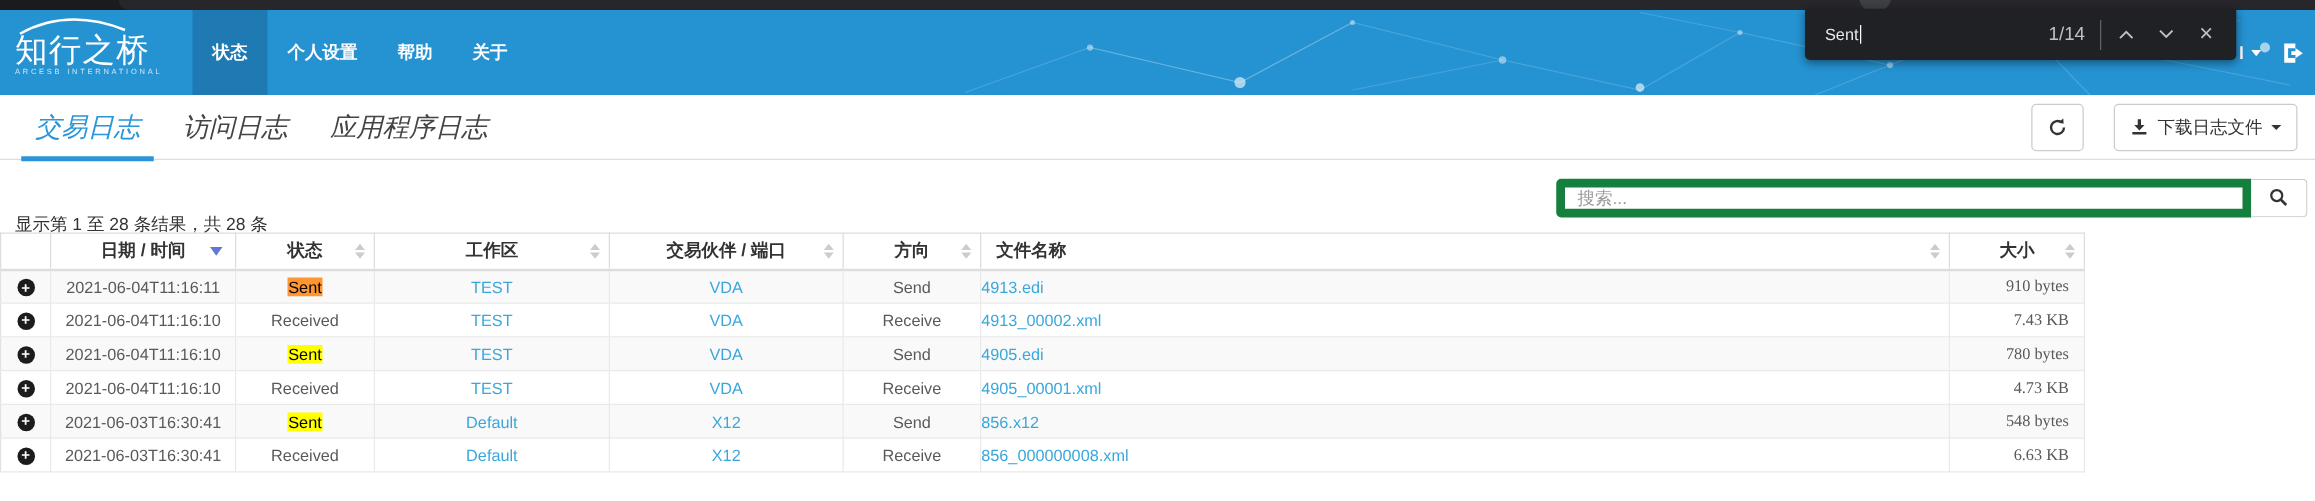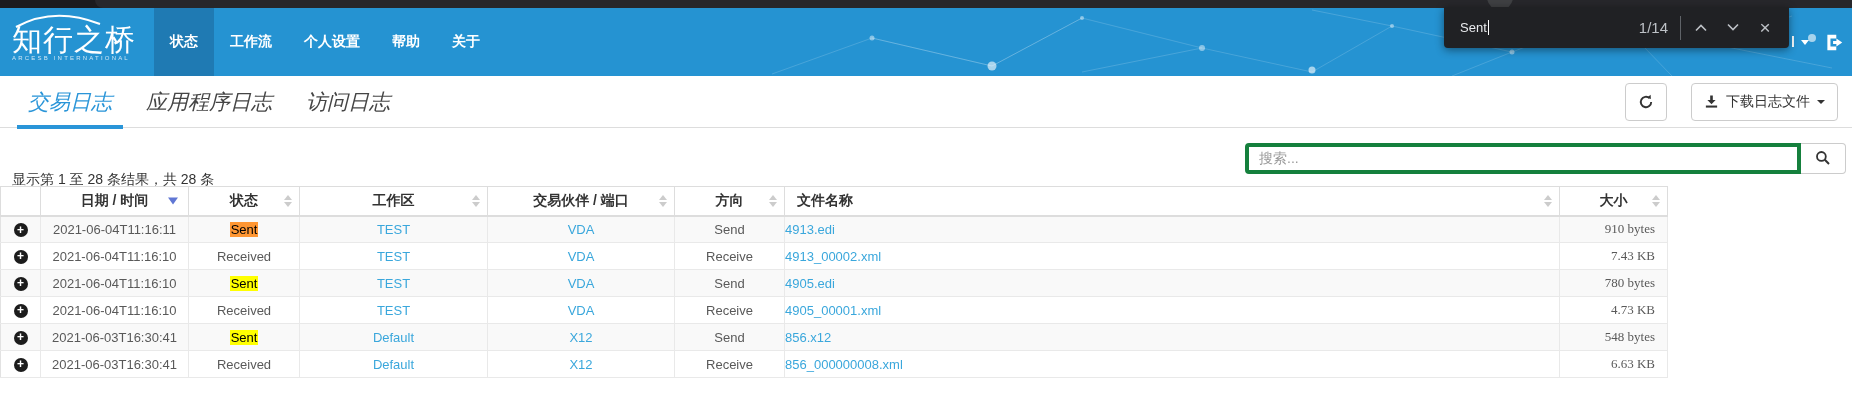--- a/index.html
+++ b/index.html
@@ -12,21 +12,21 @@
     background:#27272b; border-bottom-left-radius:8px; }
   .avatar-circle { position:absolute; left:1487px; top:-16px; width:26px; height:26px;
     border-radius:50%; background:#3f4043; }
 
   
   .navbar { position:relative; height:68px; background:var(--navbar);
     display:flex; align-items:stretch; color:#fff; overflow:hidden; }
   .constellation { position:absolute; right:0; top:0; height:68px; pointer-events:none; }
   .logo { width:150px; padding:8px 0 0 12px; position:relative; flex:none; cursor:pointer; }
   .logo-arc { position:absolute; left:12px; top:6px; }
-  .logo-title { font-size:30px; letter-spacing:1px; margin-top:10px; line-height:28px; }
+  .logo-title { font-size:26px; letter-spacing:1px; margin-top:10px; line-height:28px; }
   .logo-sub { font-size:6px; letter-spacing:2.2px; color:rgba(255,255,255,.78); margin-top:1px; }
   .nav-items { display:flex; align-items:stretch; margin-left:4px; }
   .nav-item { display:flex; align-items:center; padding:0 16px; font-size:14px;
     font-weight:700; cursor:pointer; white-space:nowrap; }
   .nav-item.active { background:var(--navbar_active); }
   .nav-right { position:absolute; right:8px; top:0; height:100%; display:flex;
     align-items:center; gap:16px; }
   .user-frag { display:flex; align-items:center; gap:6px; font-size:14px;
     font-weight:700; cursor:pointer; }
   .caret-down { width:0; height:0; border-left:4px solid transparent;
@@ -61,21 +61,21 @@
     color:#333; cursor:pointer; font-family:inherit; }
   .btn svg { flex:none; }
   .btn .caret-dark { width:0; height:0; border-left:4px solid transparent;
     border-right:4px solid transparent; border-top:4px solid #333; }
 
   
   .results-row { display:flex; justify-content:space-between; align-items:center;
     padding:14px 6px 0 12px; height:46px; }
   .results-text { font-size:14px; color:#333;margin-top:44px; }
   .search-group { display:flex; }
-  .search-input { width:556px; height:31px; border:4px solid #15803d;
+  .search-input { width:556px; height:31px; border:7px solid #15803d;
     border-radius:4px 0 0 4px; padding:0 10px; font-size:14px; color:#333;
     font-family:inherit; outline:none; }
   .search-input::placeholder { color:#9a9a9a; }
   .search-btn { width:45px; height:31px; border:1px solid #ccc; border-left:none;
     border-radius:0 4px 4px 0; background:#fff; cursor:pointer;
     display:flex; align-items:center; justify-content:center; }
 
   
   table { width:1668px; border-collapse:collapse; table-layout:fixed; margin-top:12px; }
   thead th { border:1px solid #ddd; border-bottom:2px solid #ddd; height:29px;
@@ -138,21 +138,20 @@
   <div class="logo">
     <svg class="logo-arc" width="92" height="14" viewBox="0 0 92 14">
       <path d="M4 13 Q42 -8 88 10" fill="none" stroke="#fff" stroke-width="2"></path>
     </svg>
     <div class="logo-title">知行之桥</div>
     <div class="logo-sub">ARCESB INTERNATIONAL</div>
   </div>
 
   <nav class="nav-items">
       <div class="nav-item active">状态</div>
-      <div class="nav-item">工作流</div>
       <div class="nav-item">个人设置</div>
       <div class="nav-item">帮助</div>
       <div class="nav-item">关于</div>
     </nav>
 
   <div class="nav-right">
     <span class="user-frag">
       <span>l</span>
       <span class="caret-down"></span>
     </span>
@@ -183,22 +182,22 @@
     </svg>
   </button>
   <button class="find-btn">
     <span class="find-close">×</span>
   </button>
 </div>
 
 <div class="tabs-row">
   <div class="tabs">
       <div class="tab active">交易日志</div>
+      <div class="tab">访问日志</div>
       <div class="tab">应用程序日志</div>
-      <div class="tab">访问日志</div>
     </div>
   <div class="toolbar">
     <button class="btn">
       <svg width="16" height="16" viewBox="0 0 16 16">
         <path d="M13.2 8a5.2 5.2 0 1 1-1.7-3.85" fill="none" stroke="#333" stroke-width="1.9"></path>
         <path d="M12.6 0.8 L12.9 5.0 L8.9 3.7 Z" fill="#333"></path>
       </svg>
     </button>
     <button class="btn">
       <svg width="15" height="15" viewBox="0 0 16 16">

